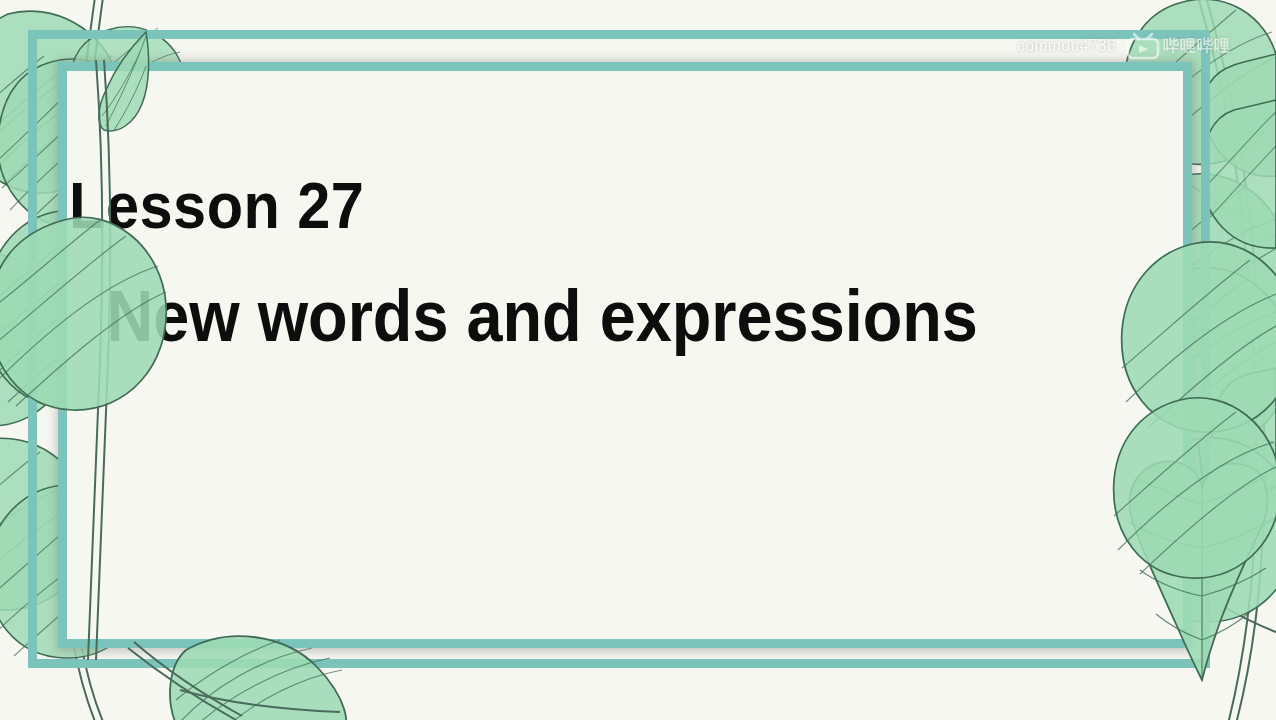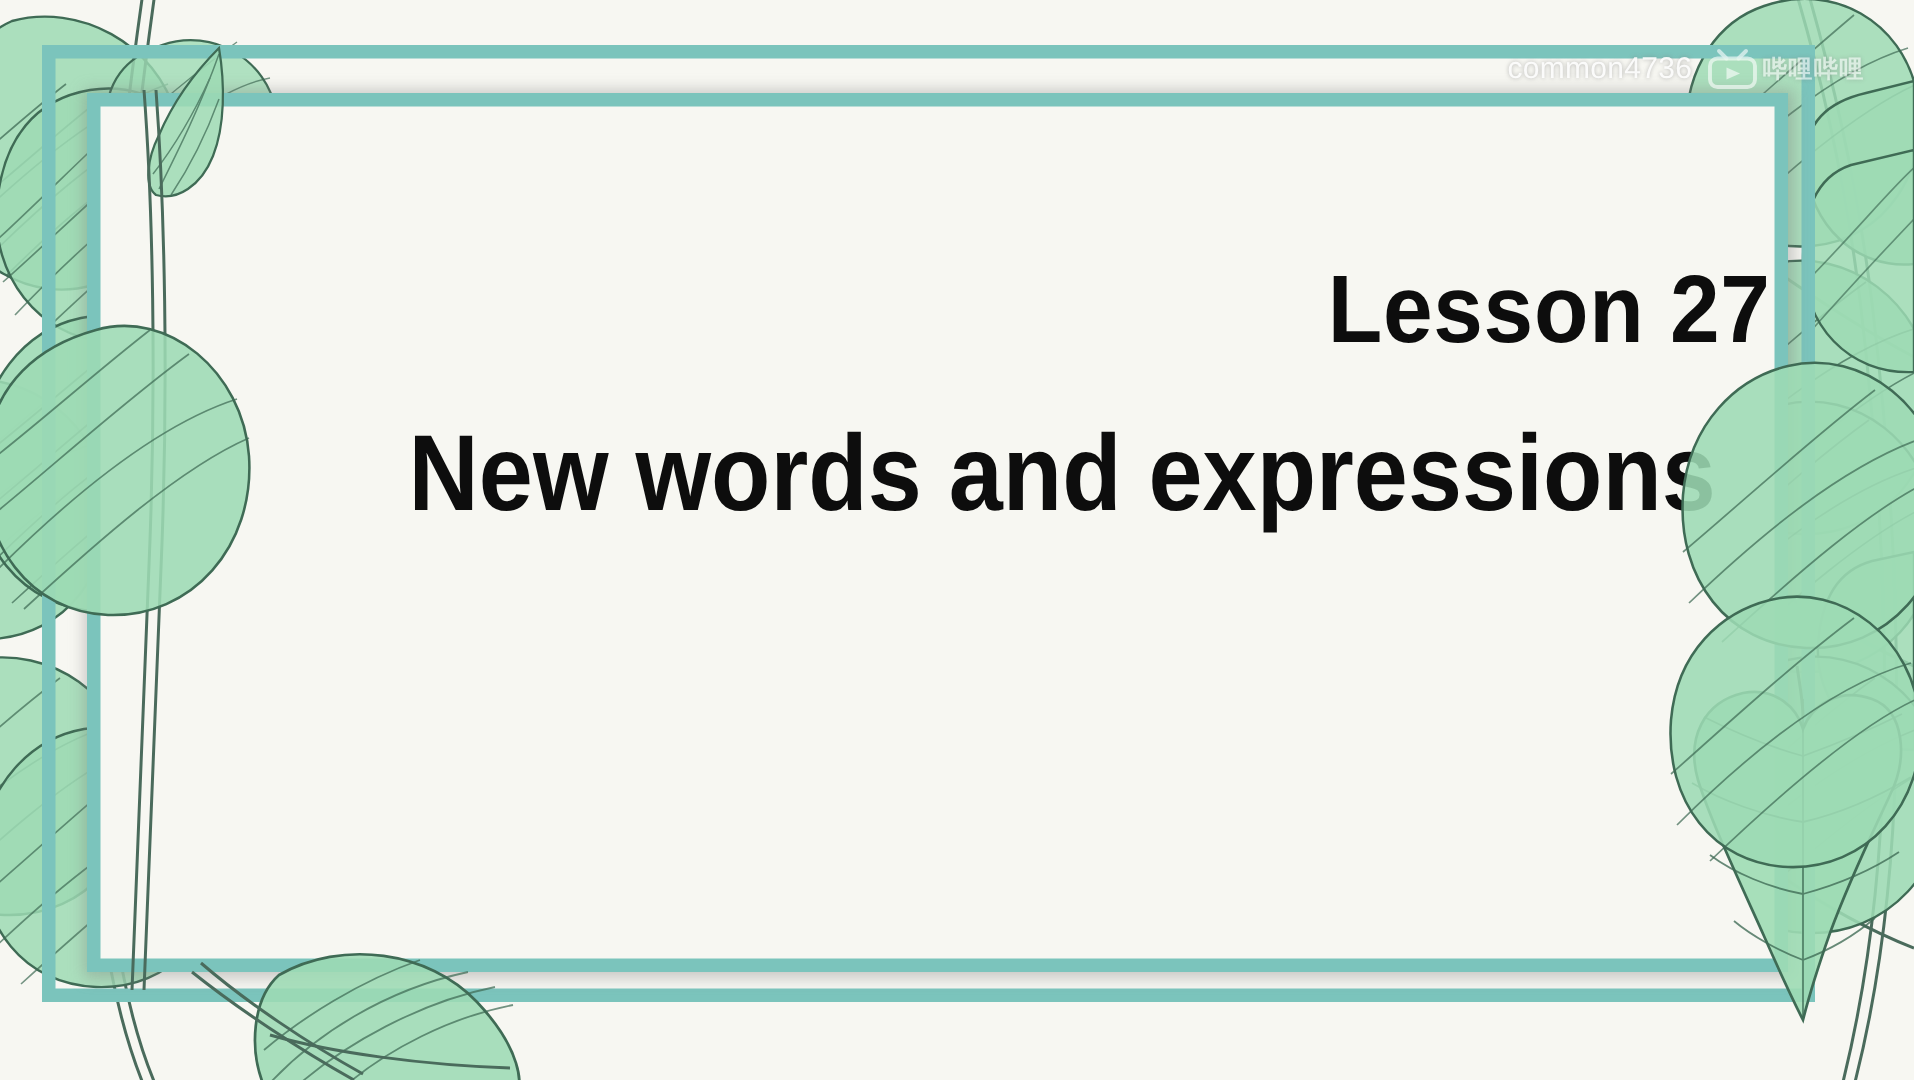--- a/index.html
+++ b/index.html
@@ -63,21 +63,21 @@
   
   .content {
     position: absolute;
     left: 58px;
     top: 62px;
     width: 1134px;
     height: 600px;
     z-index: 5;
     display: flex;
     flex-direction: column;
-    align-items: flex-end;
+    align-items: flex-start;
     justify-content: flex-start;
     box-sizing: border-box;
   }
   .title-line {
     color: #0d0d0d;
     font-weight: bold;
     text-align: center;
     white-space: nowrap;
     line-height: 1;
     font-family: "Liberation Sans Narrow", "Liberation Sans", sans-serif;
@@ -102,24 +102,25 @@
     left: 1005px;
     top: 32px;
     z-index: 7;
     display: flex;
     align-items: center;
     gap: 10px;
     pointer-events: none;
   }
   .wm-user {
     color: rgba(255,255,255,0.88);
-    font-size: 20px;
+    font-size: 16px;
     font-family: "Liberation Sans", sans-serif;
     text-shadow: 0 0 3px rgba(120,120,120,0.55);
     letter-spacing: 0.2px;
+    margin-left: 12px;
   }
   .wm-logo {
     display: flex;
     align-items: center;
     gap: 3px;
     opacity: 0.75;
   }
   .wm-logo svg { display: block; }
   .wm-cjk {
     color: rgba(255,255,255,0.8);

